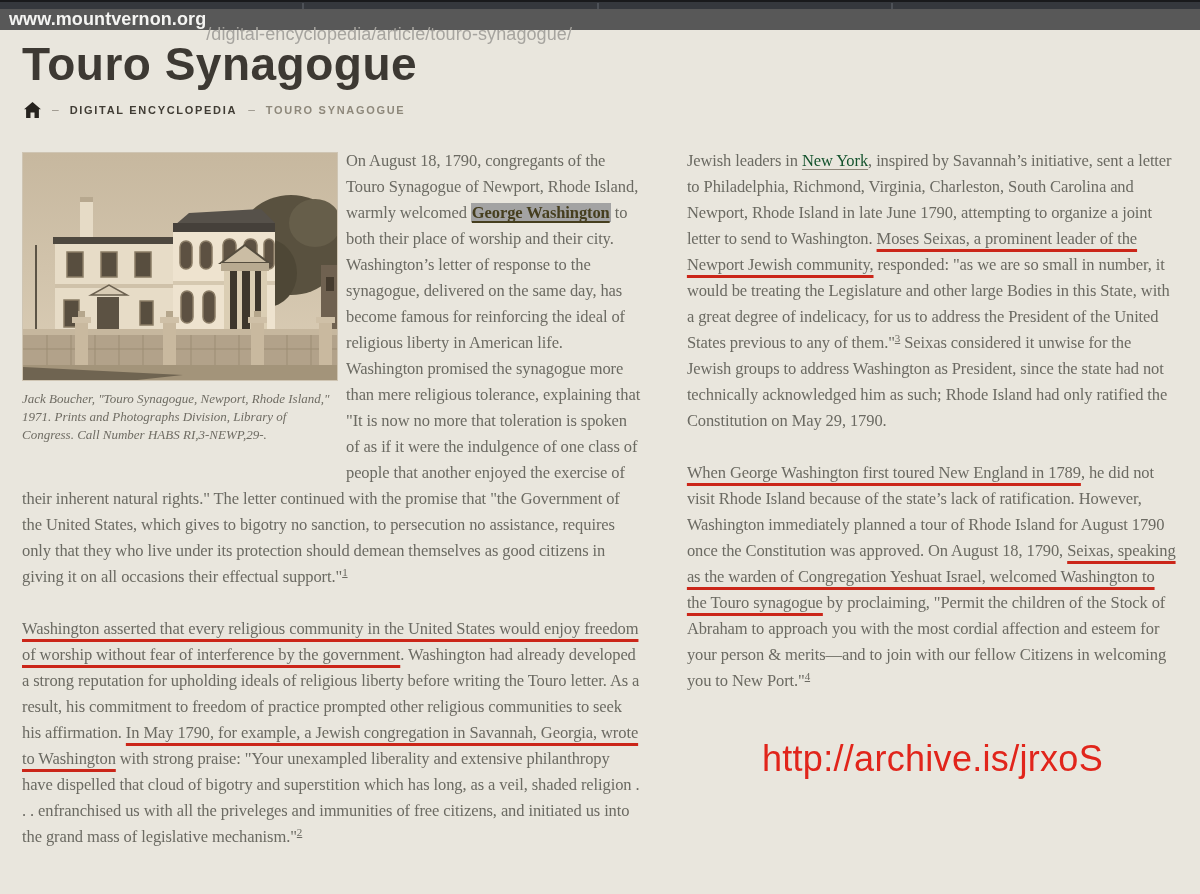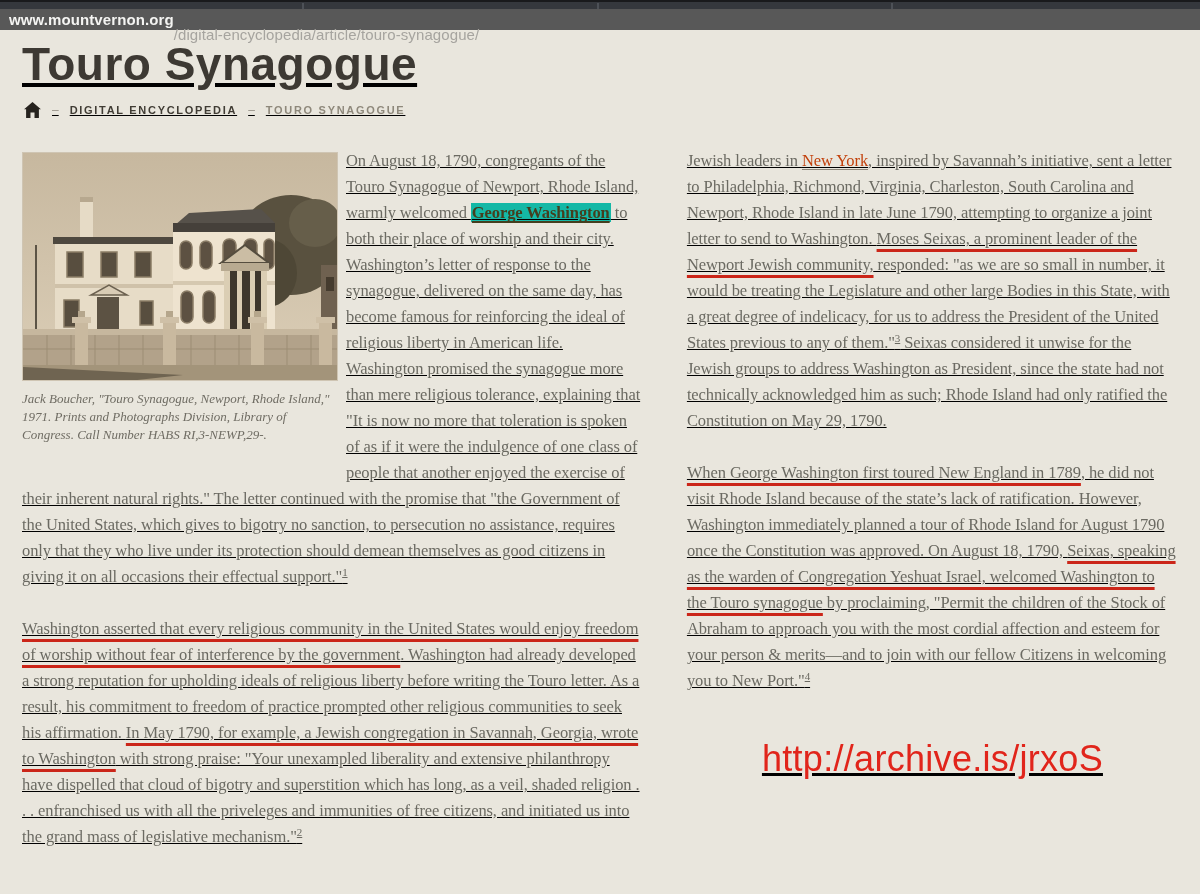--- a/index.html
+++ b/index.html
@@ -10,26 +10,26 @@
     font-family:"Liberation Sans", sans-serif;
   }
   
   .tab-strip {
     height:9px; background:#35383d; border-top:2px solid #191a1c; position:relative;
   }
   .tab-sep { position:absolute; top:1px; bottom:0; width:2px; background:#4d5157; }
   .tab-sep.s1 { left:302px; } .tab-sep.s2 { left:597px; } .tab-sep.s3 { left:891px; }
   .url-bar {
     height:21px; background:#585858; display:flex; align-items:center;
-    padding:0 9px; font-size:15px; letter-spacing:0.1px;
+    padding:0 9px; font-size:18px; letter-spacing:0.1px;
   }
   .url-domain { color:#f4f4f2; font-weight:bold; }
   .url-path { color:#a6a49f;margin-top:29px; }
   
-  .page { padding:8px 22px 0 22px;text-decoration:underline; }
+  .page { padding:8px 22px 0 22px; }
   .title {
     margin:2px 0 14px 0; font-size:46px; font-weight:800; color:#3d3933;
     letter-spacing:0.5px; line-height:1.05;
   }
   .breadcrumb {
     display:flex; align-items:center; gap:11px;
     font-size:11px; font-weight:bold; letter-spacing:1.7px;
     margin:0 0 30px 2px;
   }
   .home-link { display:flex; align-items:center; text-decoration:none; }
@@ -58,24 +58,24 @@
   
   .seg-plain { }
   .seg-red {
     text-decoration:underline;
     text-decoration-color:#cb2619; text-decoration-thickness:3px;
     text-underline-offset:5px;
   }
   .seg-link {
     text-decoration:underline;
     text-decoration-color:#8d877a; text-decoration-thickness:1px;
-    text-underline-offset:3px; color:#c2410c;
+    text-underline-offset:3px; color:#14532d;
   }
   .seg-highlight {
-    background:#14b8a6; color:#453e1e; font-weight:bold;
+    background:#a3a3a3; color:#453e1e; font-weight:bold;
     text-decoration:underline; text-decoration-color:#453e1e;
     text-decoration-thickness:1.5px; text-underline-offset:3px;
     padding:0 1px;
   }
   sup.seg-sup {
     font-size:11px; line-height:0;
     text-decoration:underline; text-decoration-thickness:1px;
   }
   
   .archive-note {

